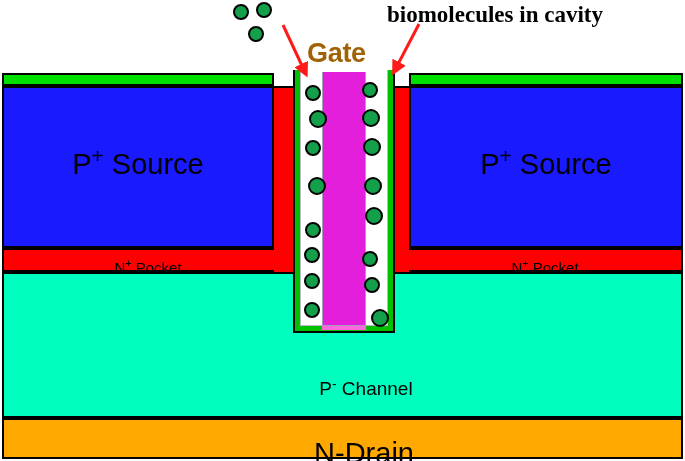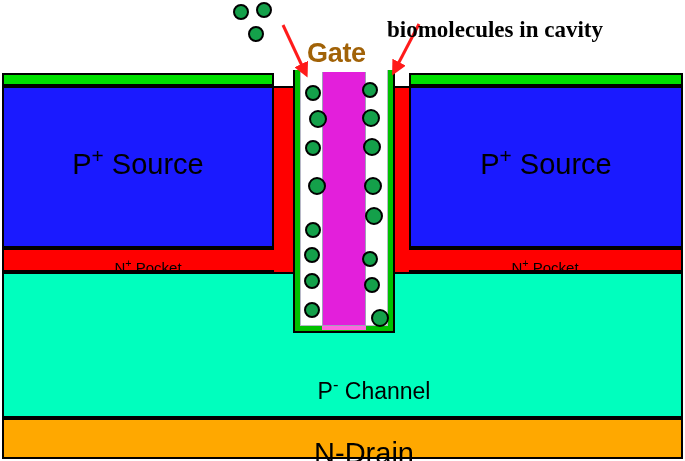--- a/index.html
+++ b/index.html
@@ -46,21 +46,20 @@
   #gate-callout {
     font-family: "Liberation Sans", sans-serif;
     font-weight: bold;
     font-size: 27px;
     letter-spacing: -0.3px;
   }
   #biomolecule-callout {
     font-family: "Liberation Serif", serif;
     font-weight: bold;
     font-size: 23px;
-    margin-top: 15px;
   }
   svg.arrows {
     position: absolute;
     left: 0;
     top: 0;
     width: 685px;
     height: 461px;
     pointer-events: none;
   }
 </style>
@@ -93,21 +92,21 @@
       <div class="layer" style="left: 300px; top: 70px; width: 88px; height: 256px; background: rgb(255, 255, 255); border-top: none; border-right: 1px solid rgb(184, 184, 200); border-bottom: 1px solid rgb(184, 184, 200); border-left: 1px solid rgb(184, 184, 200); border-image: initial;"></div>
       <div class="layer" style="left: 322px; top: 72px; width: 44px; height: 254px; background: rgb(227, 31, 219); border-top: none; border-right: 1px solid rgb(160, 160, 184); border-bottom: 1px solid rgb(160, 160, 184); border-left: 1px solid rgb(160, 160, 184); border-image: initial;"></div>
       <div class="layer" style="left: 322px; top: 326px; width: 44px; height: 4px; background: rgb(255, 102, 224);"></div>
     </div>
 
   <div id="labels-root">
       <div class="layer-label" style="font-size: 29px; left: 138px; top: 148px; transform: translate(-50%, 0px);">P<span class="sup">+</span> Source</div>
       <div class="layer-label" style="font-size: 29px; left: 546px; top: 148px; transform: translate(-50%, 0px);">P<span class="sup">+</span> Source</div>
       <div class="layer-label" style="font-size: 15px; left: 148px; top: 259px; transform: translate(-50%, 0px);">N<span class="sup">+</span> Pocket</div>
       <div class="layer-label" style="font-size: 15px; left: 545px; top: 259px; transform: translate(-50%, 0px);">N<span class="sup">+</span> Pocket</div>
-      <div class="layer-label" style="font-size: 23px; left: 374px; top: 378px; transform: translate(-50%, 0px);">P<span class="sup">-</span> Channel</div>
+      <div class="layer-label" style="font-size: 19px; left: 366px; top: 378px; transform: translate(-50%, 0px);">P<span class="sup">-</span> Channel</div>
       <div class="layer-label" style="font-size: 29px; left: 364px; top: 437px; transform: translate(-50%, 0px);">N-Drain</div>
     </div>
 
   <div id="molecules-root">
       <div class="molecule" style="left: 233px; top: 4px; width: 16px; height: 16px; background: rgb(20, 160, 74); border-color: rgb(0, 0, 0);"></div>
       <div class="molecule" style="left: 256px; top: 2px; width: 16px; height: 16px; background: rgb(20, 160, 74); border-color: rgb(0, 0, 0);"></div>
       <div class="molecule" style="left: 248px; top: 26px; width: 16px; height: 16px; background: rgb(20, 160, 74); border-color: rgb(0, 0, 0);"></div>
       <div class="molecule" style="left: 305px; top: 85px; width: 16px; height: 16px; background: rgb(20, 160, 74); border-color: rgb(0, 0, 0);"></div>
       <div class="molecule" style="left: 309px; top: 110px; width: 18px; height: 18px; background: rgb(20, 160, 74); border-color: rgb(0, 0, 0);"></div>
       <div class="molecule" style="left: 305px; top: 140px; width: 16px; height: 16px; background: rgb(20, 160, 74); border-color: rgb(0, 0, 0);"></div>

